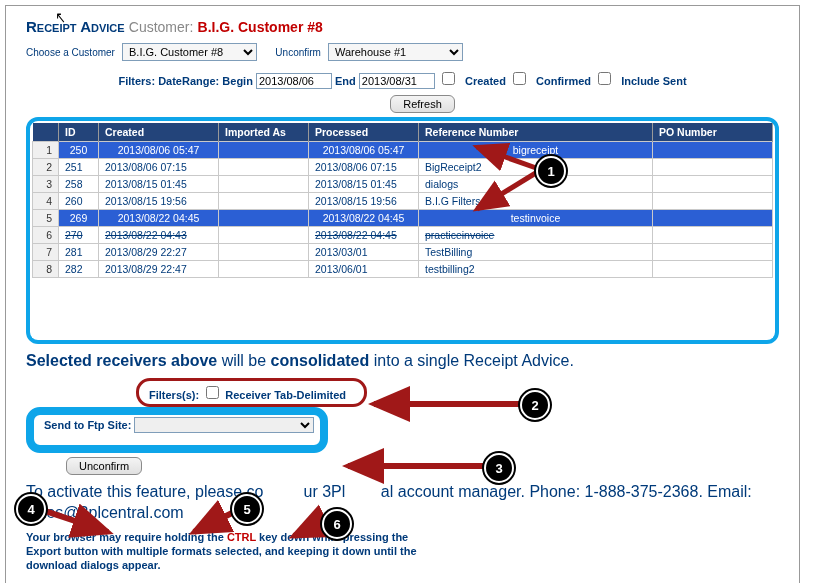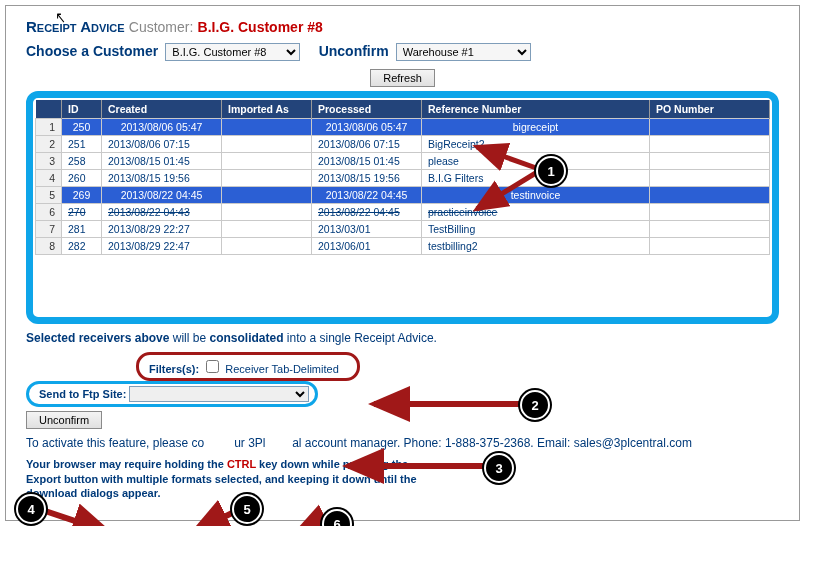--- a/index.html
+++ b/index.html
@@ -37,22 +37,22 @@
     margin: 2px 0 8px 0;
   }
   .title .cust-label { color:#888; font-variant:normal; font-size:14px; font-weight:normal; }
   .title .cust-name  { color:#c10000; font-variant:normal; font-size:14px; font-weight:bold; }
 
   .row-selectors{
     margin:4px 0 8px 0;
   }
   .row-selectors label{
     color:#003a7a;
-    font-weight:bold;
-    font-size:14px;
+    font-weight:normal;
+    font-size:10px;
     margin-right:4px;
   }
   select.sel{
     font-size:11px;
     background:#f6f6f6;
     border:1px solid #7f9db9;
     padding:1px 2px;
     width:135px;
   }
 
@@ -73,26 +73,27 @@
     font-weight:bold;
     color:#003a7a;
     margin-left:4px;
   }
   .refresh-row{ text-align:center; margin-bottom:4px;}
   .btn {
     background:linear-gradient(#f4f4f4,#e0e0e0);
     border:1px solid #8a8a8a;
     font-size:11px;
     padding:2px 12px;
-    border-radius:0;
+    border-radius:6px;
     cursor:pointer;
+    margin-left:40px;
   }
 
   .grid-outer{
-    border:7px solid #0ea5e9;
+    border:4px solid #0ea5e9;
     border-radius:12px;
     padding:2px;
     position:relative;
     overflow:hidden;
   }
   table.grid{
     width:100%;
     border-collapse:collapse;
     font-size:10.5px;
     table-layout:fixed;
@@ -130,43 +131,43 @@
   tr.struck td{ color:#003a7a; }
   tr.struck td.data{ text-decoration: line-through; }
 
   .grid-space{
     height:60px;
     background:#fff;
   }
 
   .body-copy{
     color:#003a7a;
-    font-size:12px;
+    font-size:16px;
     margin:6px 0;
     line-height:1.35;
   }
   .body-copy b{ color:#003a7a;}
 
   .formats-box{
     display:inline-block;
     border:3px solid #a01818;
     border-radius:14px;
     padding:2px 18px 2px 10px;
     color:#003a7a;
     font-weight:bold;
     white-space:nowrap;
   }
   .formats-box .fmt-label{ font-weight:bold;}
-  .formats-box .fmt-val{ font-weight:normal;}
+  .formats-box .fmt-val{ font-weight:bold;}
 
   .ftp-box{
     display:inline-block;
-    border:3px solid #0ea5e9;
+    border:8px solid #0ea5e9;
     border-radius:14px;
-    padding:2px 6px 2px 10px;
+    padding:2px 6px 12px 10px;
     color:#003a7a;
     font-weight:bold;
     white-space:nowrap;
   }
   select.ftp{
     width:180px;
     font-size:11px;
     border:1px solid #7f9db9;
   }
 
@@ -227,20 +228,32 @@
     <select class="sel">
       <option>B.I.G. Customer #8</option>
     </select>
     &nbsp;&nbsp;&nbsp;&nbsp;
     <label>Unconfirm</label>
     <select class="sel">
       <option>Warehouse #1</option>
     </select>
   </div>
 
+  <div class="filters">
+    <span>Filters: DateRange: Begin</span>
+    <input type="text" value="2013/08/06" style="">
+    <span>End</span>
+    <input type="text" value="2013/08/31" style="">
+    <input type="checkbox" style="">
+    <label class="chk">Created</label>
+    <input type="checkbox" style="">
+    <label class="chk">Confirmed</label>
+    <input type="checkbox" style="">
+    <label class="chk">Include Sent</label>
+  </div>
   <div class="refresh-row">
     <button class="btn">Refresh</button>
   </div>
 
   <div class="grid-outer">
     <table class="grid" id="grid">
       <colgroup>
         <col style="width:26px">
           <col style="width:40px">
           <col style="width:120px">
@@ -278,21 +291,21 @@
             <td class="data">2013/08/06 07:15</td>
             <td class="data">BigReceipt2</td>
             <td class="data"></td>
           </tr>
           <tr>
             <td class="rownum">3</td>
             <td class="data">258</td>
             <td class="data">2013/08/15 01:45</td>
             <td class="data"></td>
             <td class="data">2013/08/15 01:45</td>
-            <td class="data">please</td>
+            <td class="data">dialogs</td>
             <td class="data"></td>
           </tr>
           <tr>
             <td class="rownum">4</td>
             <td class="data">260</td>
             <td class="data">2013/08/15 19:56</td>
             <td class="data"></td>
             <td class="data">2013/08/15 19:56</td>
             <td class="data">B.I.G Filters</td>
             <td class="data"></td>

